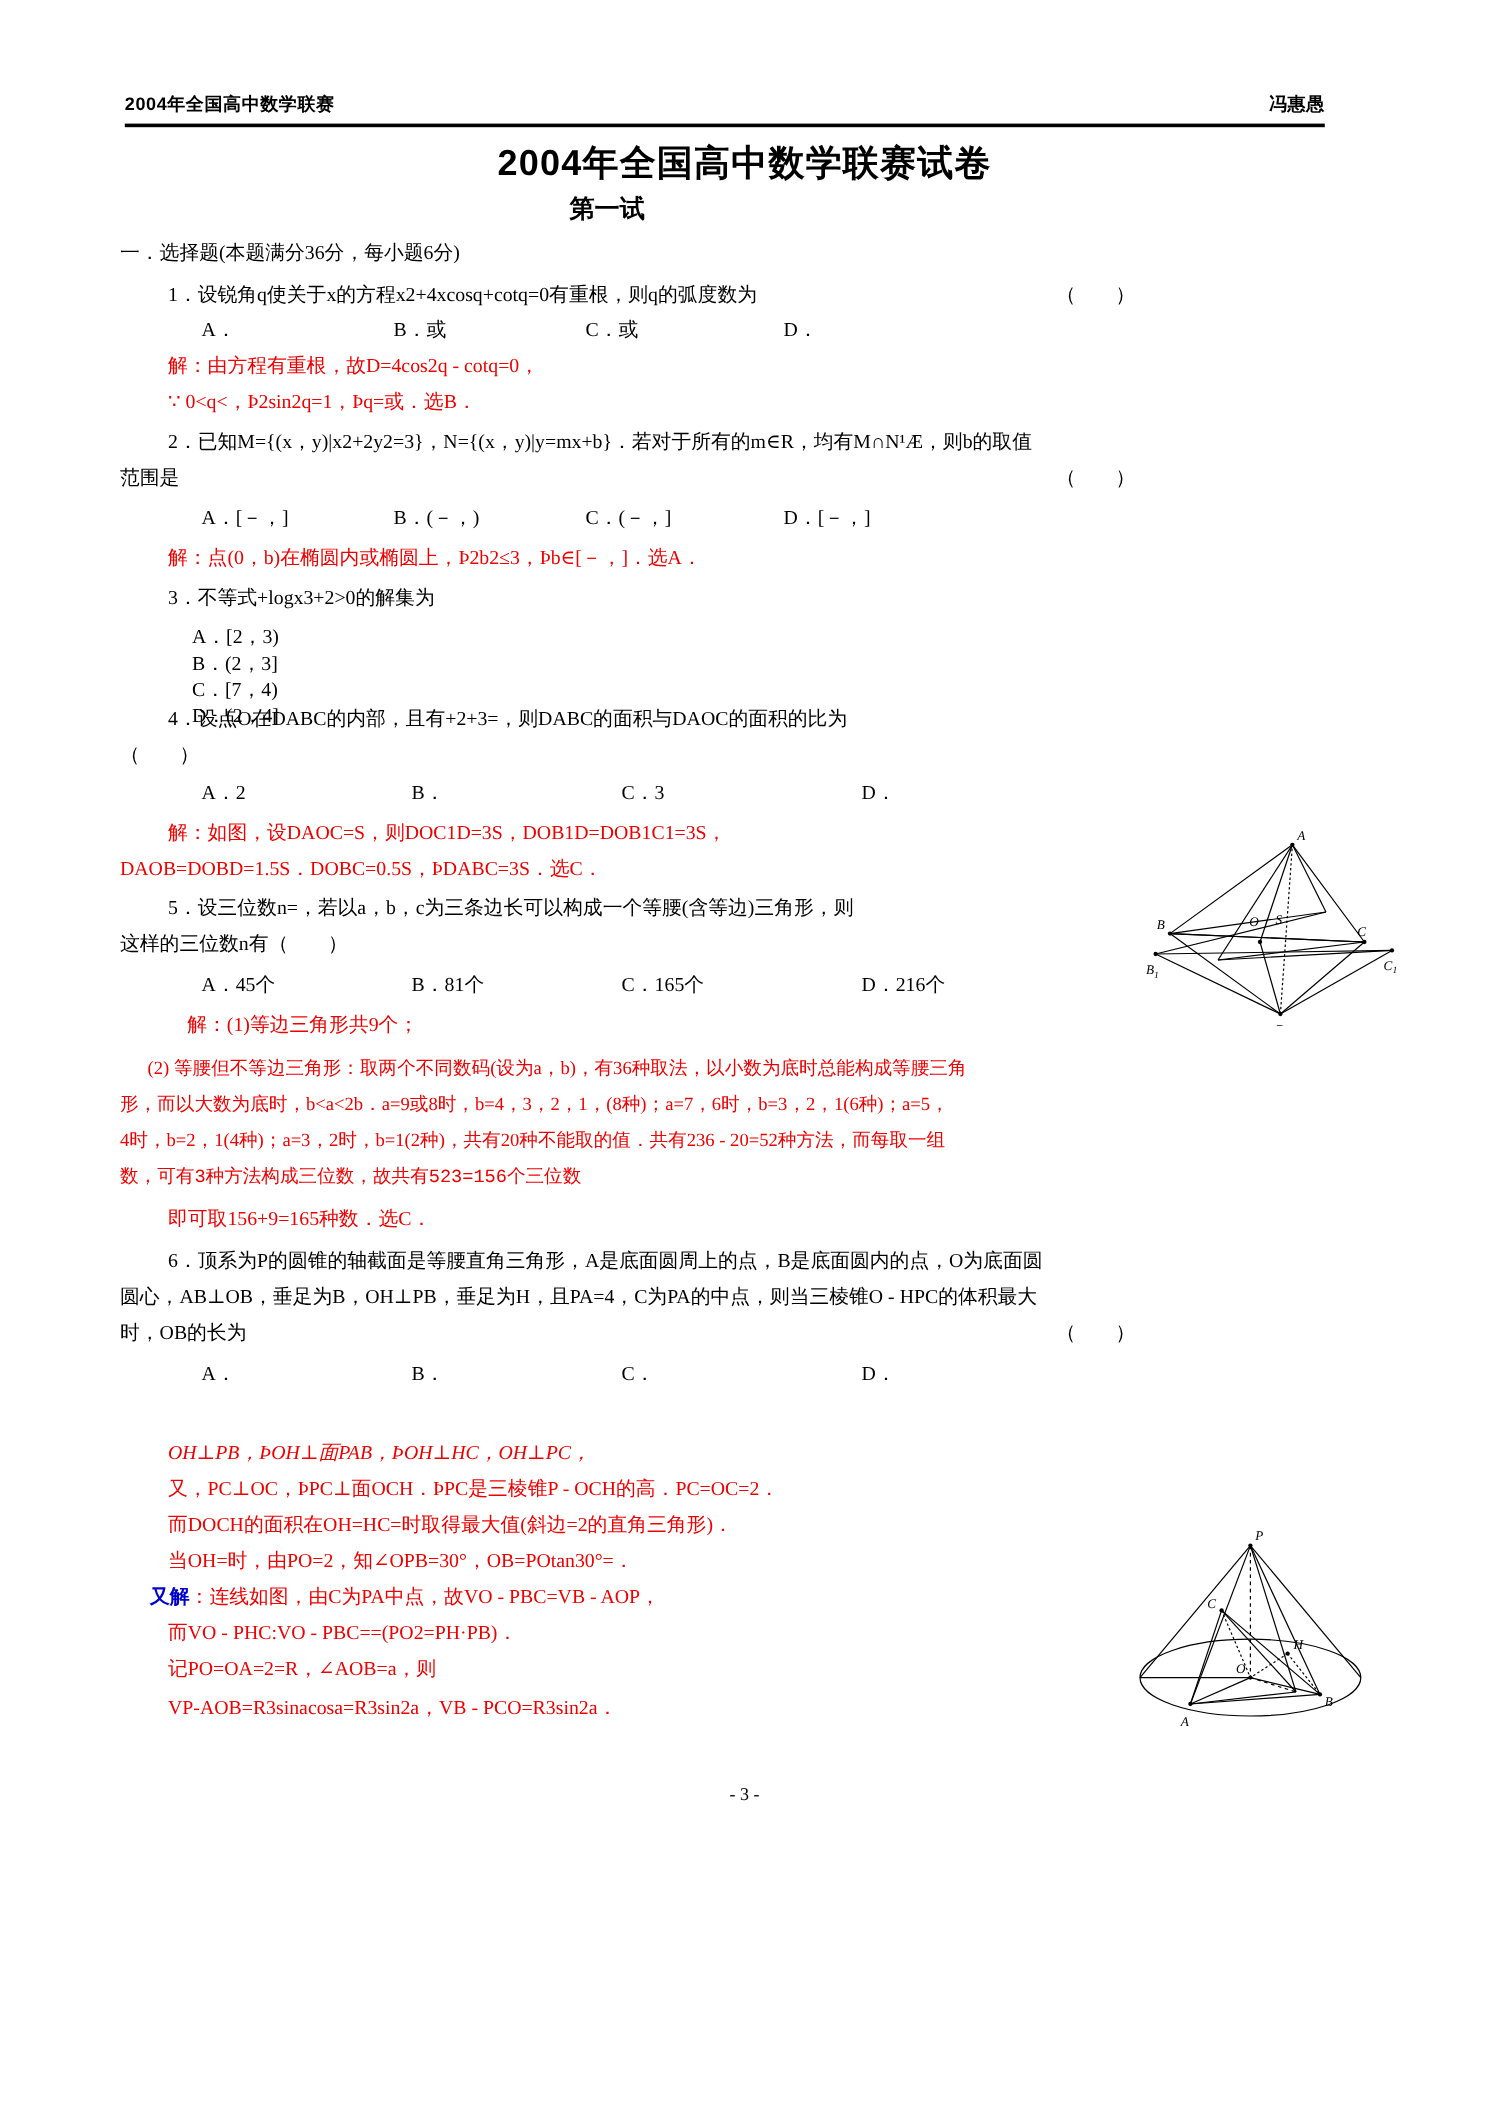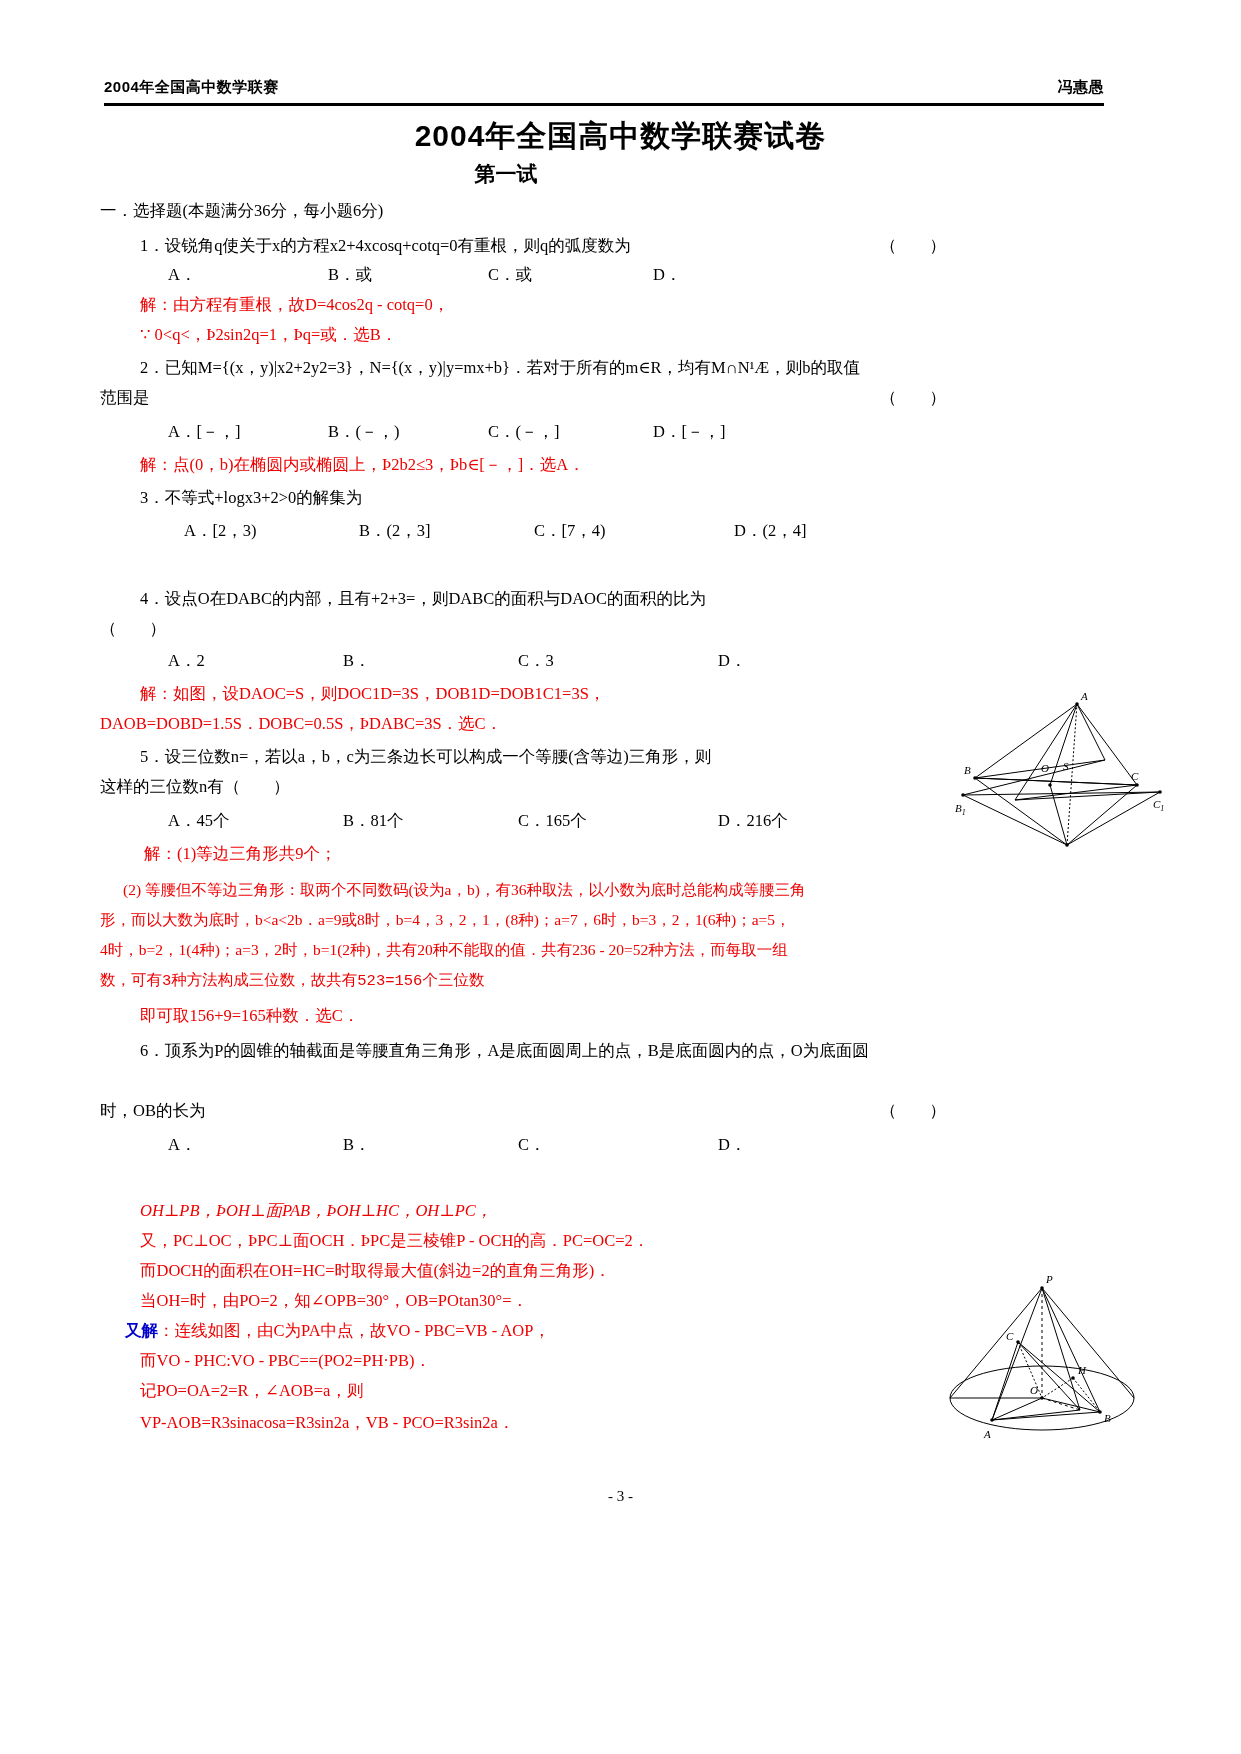--- a/index.html
+++ b/index.html
@@ -83,21 +83,21 @@
     <span style="width:165px">C．(－，]</span>
     <span style="width:160px">D．[－，]</span>
   </div>
 
   <div class="para red" style="left:140px;top:454px;">解：点(0，b)在椭圆内或椭圆上，Þ2b2≤3，Þb∈[－，]．选A．</div>
 
   <div class="para" style="left:140px;top:487px;">
     <span>3．</span><span>不等式+logx3+2&gt;0的解集为</span>
   </div>
 
-  <div class="choices" style="left:184px;top:520px;">
+  <div class="choices" style="left:160px;top:520px;flex-direction:column;">
     <span style="width:175px">A．[2，3)</span>
     <span style="width:175px">B．(2，3]</span>
     <span style="width:200px">C．[7，4)</span>
     <span style="width:160px">D．(2，4]</span>
   </div>
 
 
   <div class="para" style="left:140px;top:588px;">
     <span>4．</span><span>设点O在DABC的内部，且有+2+3=，则DABC的面积与DAOC的面积的比为</span>
   </div>
@@ -118,30 +118,31 @@
   </div>
   <div class="para" style="left:100px;top:776px;">这样的三位数n有（　　）</div>
 
   <div class="choices" style="left:168px;top:810px;">
     <span style="width:175px">A．45个</span>
     <span style="width:175px">B．81个</span>
     <span style="width:200px">C．165个</span>
     <span style="width:160px">D．216个</span>
   </div>
 
-  <div class="para red" style="left:144px;top:843px;">解：(1)等边三角形共9个；</div>
+  <div class="para red" style="left:156px;top:843px;">解：(1)等边三角形共9个；</div>
   <div class="para red" style="left:123px;top:880px;font-size:15.5px;">(2)  等腰但不等边三角形：取两个不同数码(设为a，b)，有36种取法，以小数为底时总能构成等腰三角</div>
   <div class="para red" style="left:100px;top:910px;font-size:15.5px;">形，而以大数为底时，b&lt;a&lt;2b．a=9或8时，b=4，3，2，1，(8种)；a=7，6时，b=3，2，1(6种)；a=5，</div>
   <div class="para red" style="left:100px;top:940px;font-size:15.5px;">4时，b=2，1(4种)；a=3，2时，b=1(2种)，共有20种不能取的值．共有236 - 20=52种方法，而每取一组</div>
   <div class="para red" style="left:100px;top:970px;font-size:15.5px;font-family:Liberation Mono, monospace;">数，可有3种方法构成三位数，故共有523=156个三位数</div>
   <div class="para red" style="left:140px;top:1005px;">即可取156+9=165种数．选C．</div>
 
   <div class="para" style="left:140px;top:1040px;">
     <span>6．</span><span>顶系为P的圆锥的轴截面是等腰直角三角形，A是底面圆周上的点，B是底面圆内的点，O为底面圆</span>
   </div>
+  <div class="para" style="left:100px;top:1070px;">圆心，AB⊥OB，垂足为B，OH⊥PB，垂足为H，且PA=4，C为PA的中点，则当三棱锥O - HPC的体积最大</div>
   <div class="para" style="left:100px;top:1100px;">时，OB的长为</div>
   <div class="para" style="left:880px;top:1100px;">（　　）</div>
 
   <div class="choices" style="left:168px;top:1134px;">
     <span style="width:175px">A．</span>
     <span style="width:175px">B．</span>
     <span style="width:200px">C．</span>
     <span style="width:160px">D．</span>
   </div>
 

